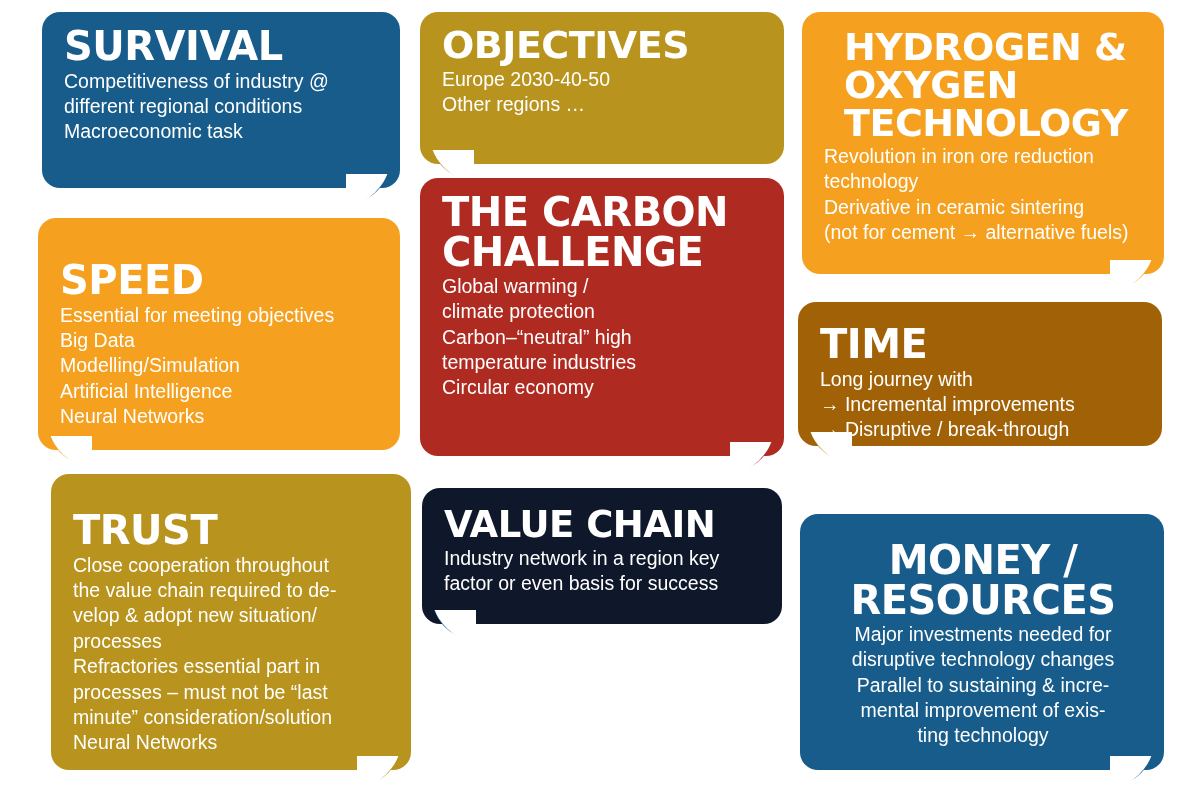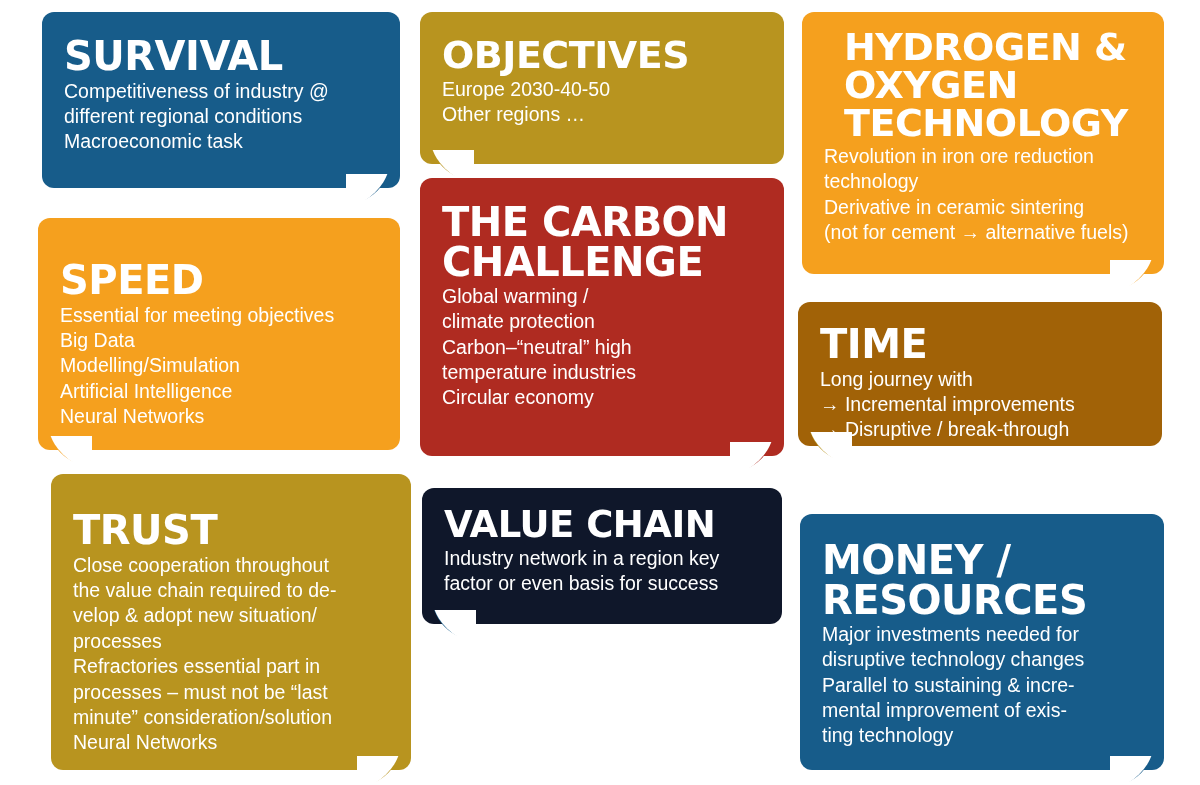--- a/index.html
+++ b/index.html
@@ -19,23 +19,23 @@
     position: relative;
     width: 1200px;
     height: 785px;
     background: #ffffff;
   }
 
   
   .card {
     position: absolute;
     box-sizing: border-box;
-    border-radius: 12px;
+    border-radius: 18px;
     color: #ffffff;
-    padding: 24px 20px 16px 22px;
+    padding: 14px 20px 16px 22px;
   }
 
   
   .tail {
     position: absolute;
     width: 44px;
     height: 44px;
     bottom: -30px;
     overflow: hidden;
     pointer-events: none;
@@ -117,21 +117,21 @@
   #card-objectives h2 { font-size: 38px; }
   #card-survival h2 { font-size: 40px; }
   #card-speed h2    { font-size: 40px; }
   #card-trust h2    { font-size: 40px; }
   #card-time h2     { font-size: 40px; }
 
   #card-speed      { padding-top: 42px; }
   #card-trust      { padding-top: 36px; }
   #card-value      { padding-top: 18px; }
   #card-knowledge  { padding-top: 28px; }
-  #card-money      { padding-top: 26px; }
+  #card-money      { padding-top: 26px; text-align: center; }
   #card-time       { padding-top: 22px; }
   #card-hydrogen   { padding-top: 16px; }
 </style>
 </head>
 <body>
 
 <div id="canvas">
 
   <div class="card h-lg" id="card-survival">
     <h2>SURVIVAL</h2>

